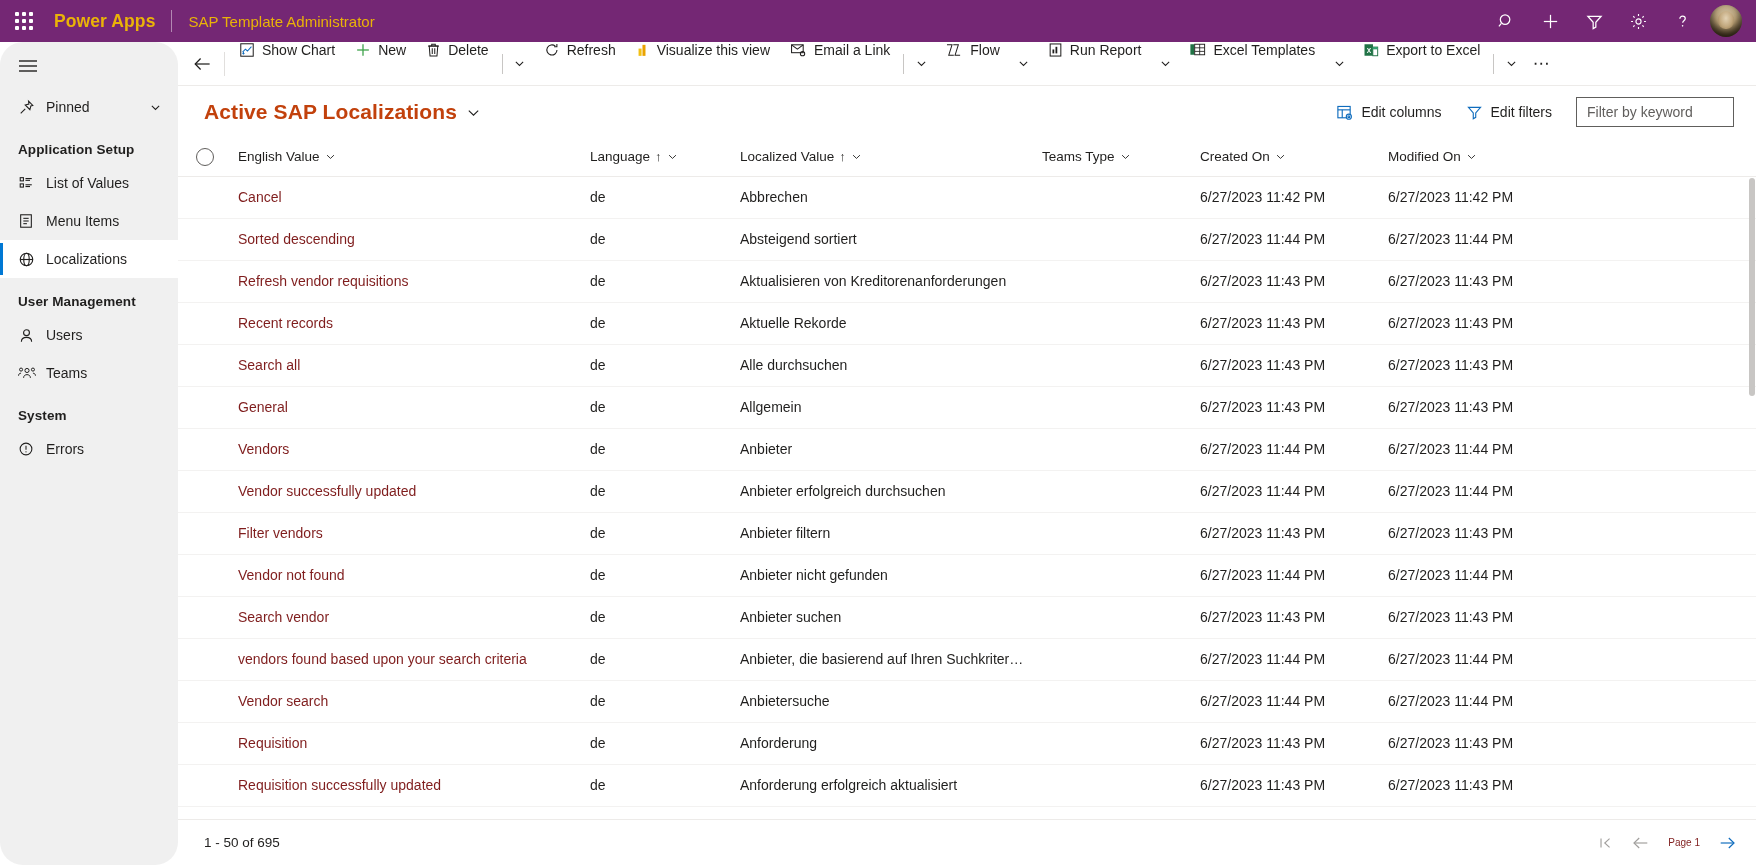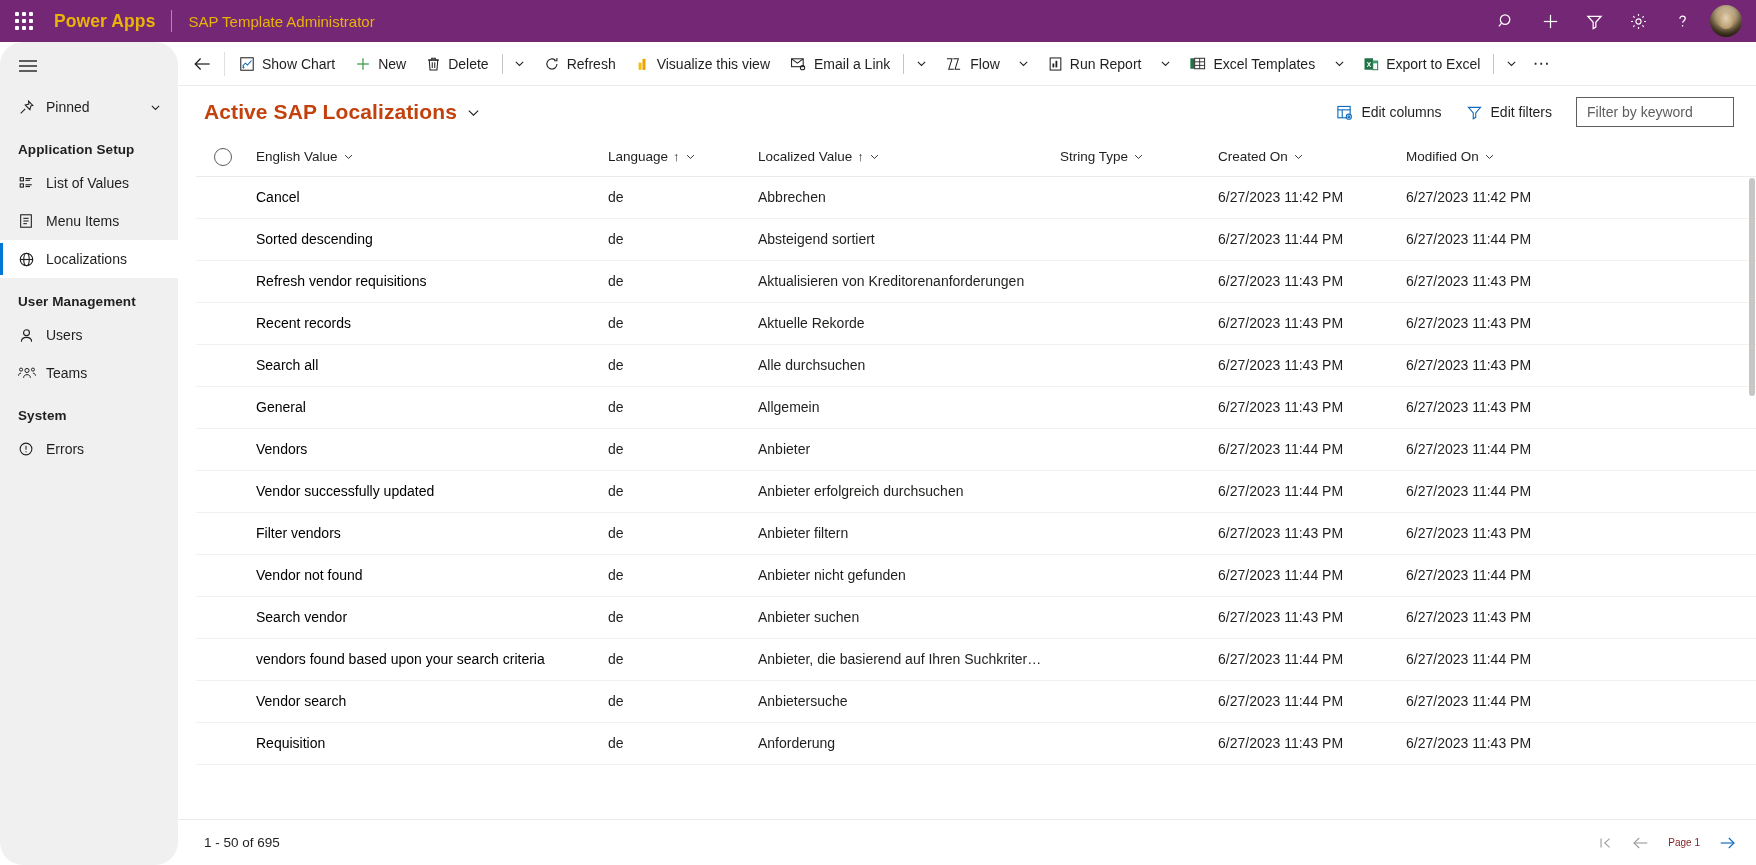--- a/index.html
+++ b/index.html
@@ -81,21 +81,21 @@
   .main { flex: 1 1 auto; display: flex; flex-direction: column; min-width: 0; background: #fff; }
 
   
   .cmdbar {
     height: 44px; flex: 0 0 44px; display: flex; align-items: center;
     border-bottom: 1px solid #edebe9; padding-left: 6px; font-size: 14px; color: #201f1e;
   }
   .cmd-back { width: 36px; height: 44px; display: flex; align-items: center; justify-content: center; cursor: pointer; }
   .cmd-sep { width: 1px; height: 24px; background: #e1dfdd; margin: 0 4px; }
   .cmd-btn {
-    height: 44px; display: flex; align-items: center; gap: 7px;
+    height: 44px; display: flex; gap: 7px;
     padding: 0 10px; cursor: pointer; white-space: nowrap;
   }
   .cmd-caret { width: 28px; height: 44px; display: flex; align-items: center; justify-content: center; cursor: pointer; }
   .vsep { width: 1px; height: 20px; background: #c8c6c4; margin: 0 3px; }
   .overflow { width: 34px; height: 44px; display: flex; align-items: center; justify-content: center; cursor: pointer; font-size: 17px; letter-spacing: 2px; }
 
   
   .viewbar {
     height: 52px; flex: 0 0 52px; display: flex; align-items: center;
     padding: 0 22px 0 26px;
@@ -111,35 +111,35 @@
     width: 158px; height: 30px; border: 1px solid #605e5c; background: #fff;
     display: flex; align-items: center; padding: 0 10px; margin-left: 10px;
   }
   .searchbox input {
     border: 0; outline: none; width: 100%; font-size: 14px;
     font-family: "Liberation Sans", sans-serif; color: #201f1e; background: transparent;
   }
   .searchbox input::placeholder { color: #605e5c; }
 
   
-  .gridwrap { flex: 1 1 auto; min-height: 0; display: flex; flex-direction: column; padding-left: 18px; position: relative; }
+  .gridwrap { flex: 1 1 auto; min-height: 0; display: flex; flex-direction: column; padding-left: 0; position: relative; }
   .grid-scroll { flex: 1 1 auto; overflow: hidden; position: relative; }
   table.grid { width: 100%; border-collapse: collapse; table-layout: fixed; }
   table.grid th {
     font-size: 13.5px; font-weight: 400; color: #201f1e; text-align: left;
     height: 38px; padding: 0 8px; border-bottom: 1px solid #edebe9;
     white-space: nowrap; vertical-align: middle;
   }
   th .hw { display: inline-flex; align-items: center; gap: 5px; cursor: pointer; }
   table.grid td {
     font-size: 14px; color: #201f1e; height: 42px; padding: 0 8px;
     border-bottom: 1px solid #f3f2f1; vertical-align: middle;
     overflow: hidden; text-overflow: ellipsis; white-space: nowrap;
   }
-  td.linkcell a { color: #000000; text-decoration: none; cursor: pointer; }
+  td.linkcell a { color: #7f1d1d; text-decoration: none; cursor: pointer; }
   .col-check { width: 52px; }
   .col-eng { width: 352px; }
   .col-lang { width: 150px; }
   .col-loc  { width: 302px; }
   .col-str  { width: 158px; }
   .col-cre  { width: 188px; }
   .col-mod  { width: auto; }
   .selcircle {
     width: 18px; height: 18px; border: 1.4px solid #605e5c; border-radius: 50%;
     display: block; margin-left: 10px; cursor: pointer;
@@ -553,21 +553,21 @@
                 <span class="hw">
                   <span>Localized Value</span>
                   <span style="font-size:13px">↑</span>
                   <svg width="11" height="11" viewBox="0 0 16 16" fill="none" stroke="#201f1e" stroke-width="1.3">
                       <path d="M3 6l5 4.8L13 6"></path>
                     </svg>
                 </span>
               </th>
               <th>
                 <span class="hw">
-                  <span>String Type</span>
+                  <span>Teams Type</span>
                   <svg width="11" height="11" viewBox="0 0 16 16" fill="none" stroke="#201f1e" stroke-width="1.3">
                       <path d="M3 6l5 4.8L13 6"></path>
                     </svg>
                 </span>
               </th>
               <th>
                 <span class="hw">
                   <span>Created On</span>
                   <svg width="11" height="11" viewBox="0 0 16 16" fill="none" stroke="#201f1e" stroke-width="1.3">
                       <path d="M3 6l5 4.8L13 6"></path>
@@ -704,20 +704,29 @@
               </tr>
               <tr>
                 <td></td>
                 <td class="linkcell rowpad"><a>Requisition</a></td>
                 <td>de</td>
                 <td>Anforderung</td>
                 <td></td>
                 <td>6/27/2023 11:43 PM</td>
                 <td>6/27/2023 11:43 PM</td>
               </tr>
+              <tr>
+                <td></td>
+                <td class="linkcell rowpad"><a>Requisition successfully updated</a></td>
+                <td>de</td>
+                <td>Anforderung erfolgreich aktualisiert</td>
+                <td></td>
+                <td>6/27/2023 11:43 PM</td>
+                <td>6/27/2023 11:43 PM</td>
+              </tr>
             </tbody>
         </table>
       </div>
       <div class="vscroll">
         <div class="thumb"></div>
       </div>
     </div>
 
     <div class="footer">
       <div>1 - 50 of 695</div>

